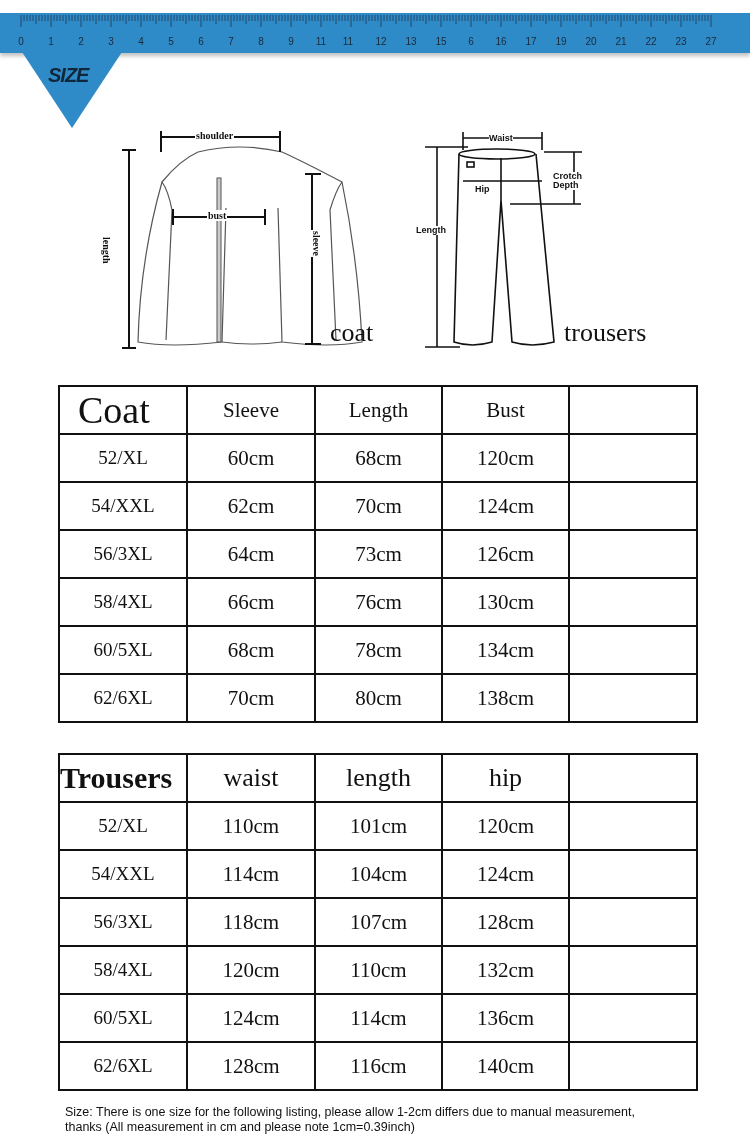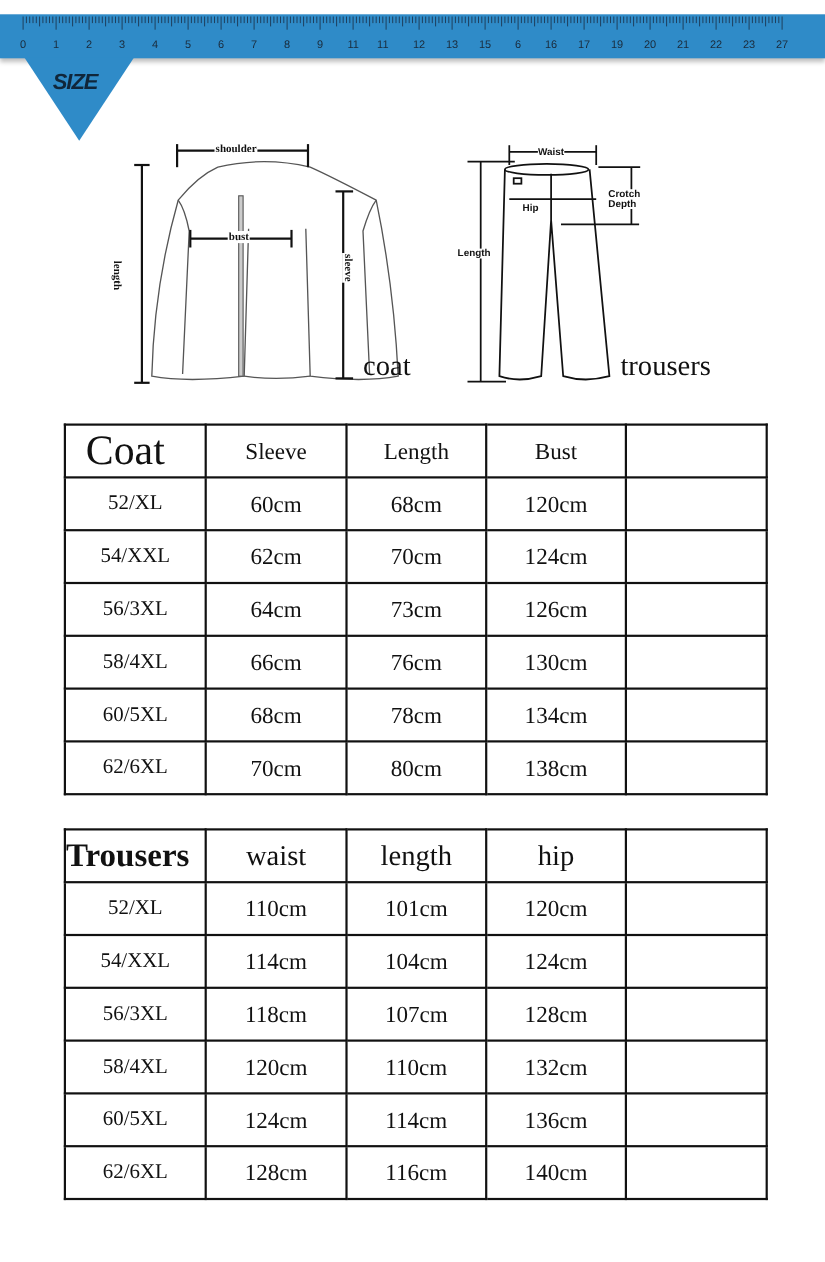--- a/index.html
+++ b/index.html
@@ -458,13 +458,15 @@
     <td class="size-cell">62/6XL</td>
     <td>128cm</td>
     <td>116cm</td>
     <td>140cm</td>
     <td></td>
   </tr>
 </tbody>
   </table>
 
 <div class="footnote">
+  <div>Size: There is one size for the following listing, please allow 1-2cm differs due to manual measurement,</div>
+  <div>thanks (All measurement in cm and please note 1cm=0.39inch)</div>
 </div>
 
 </body></html>

